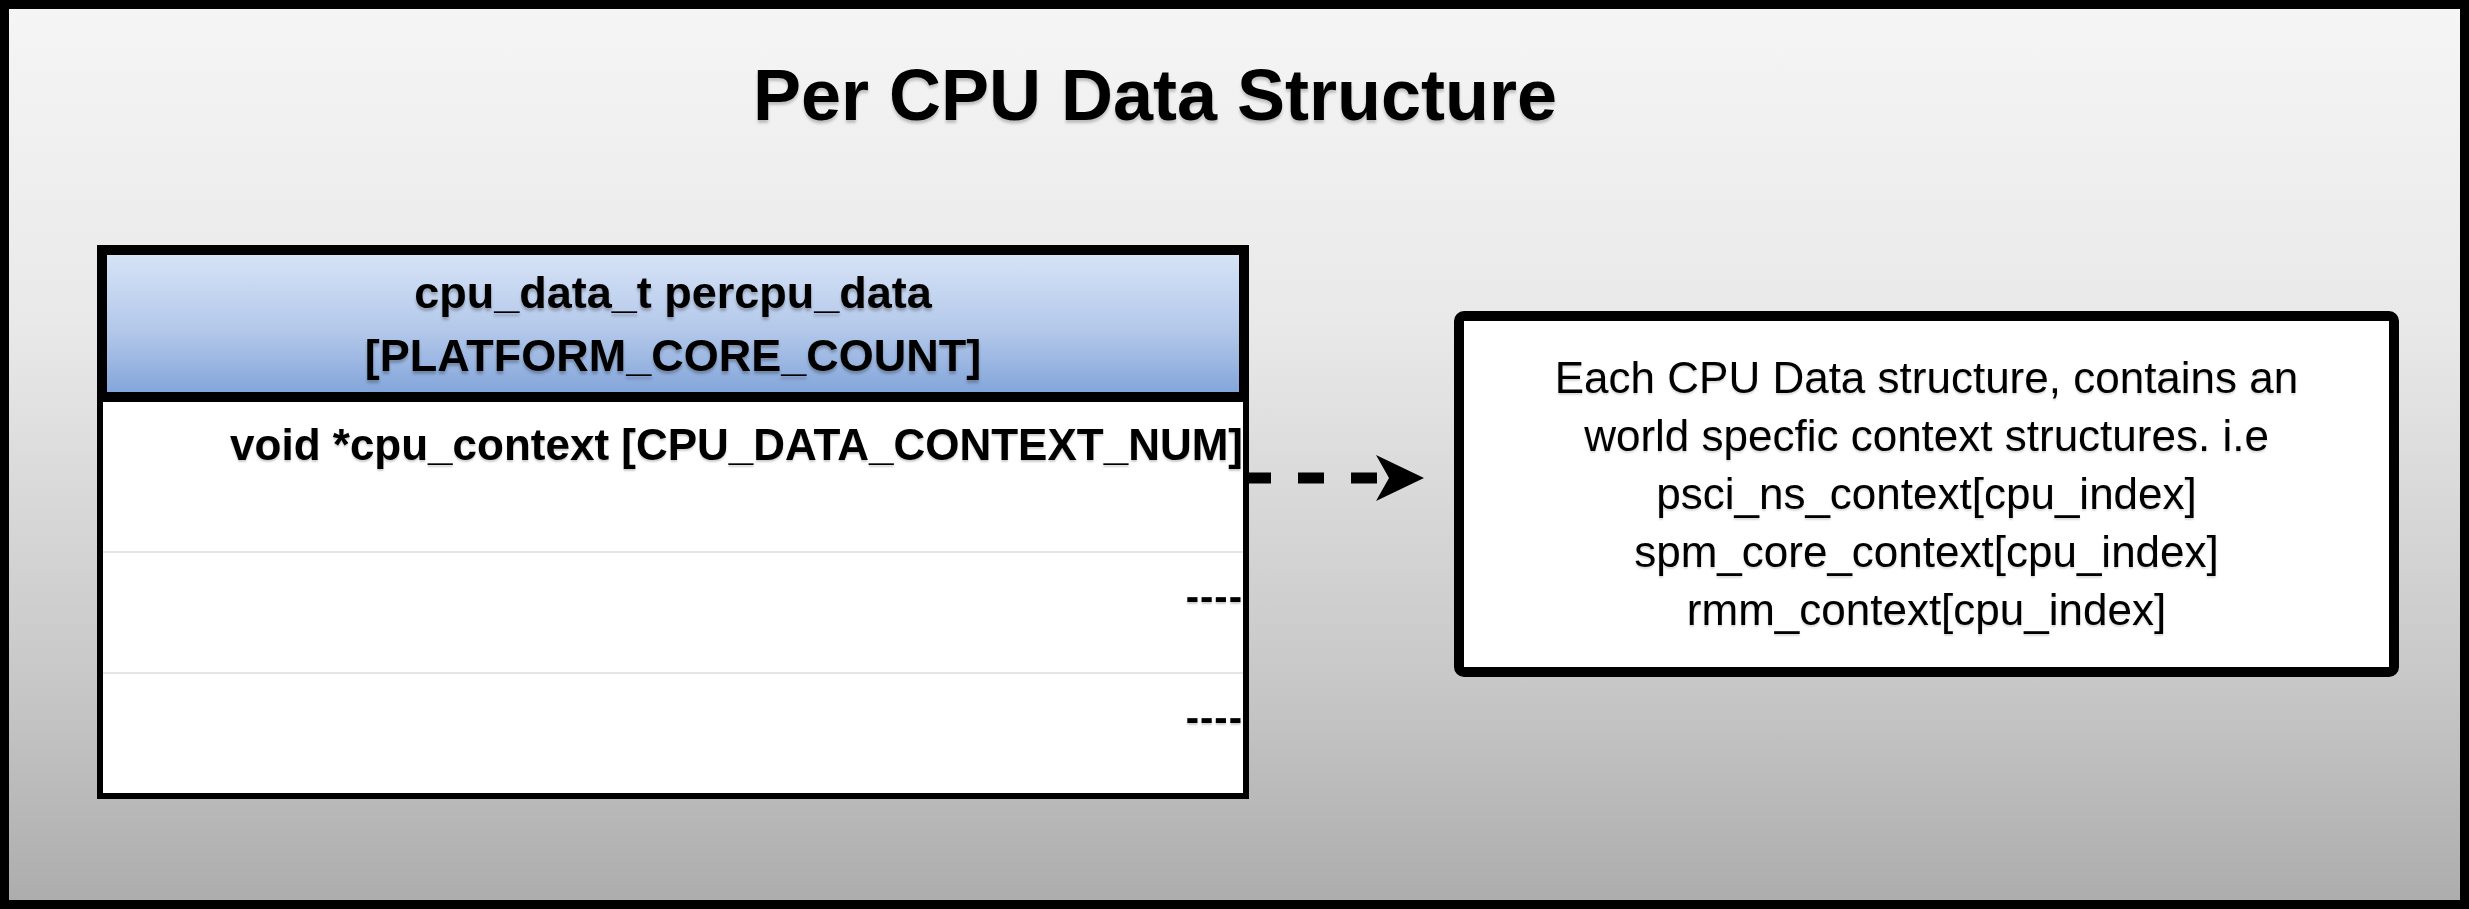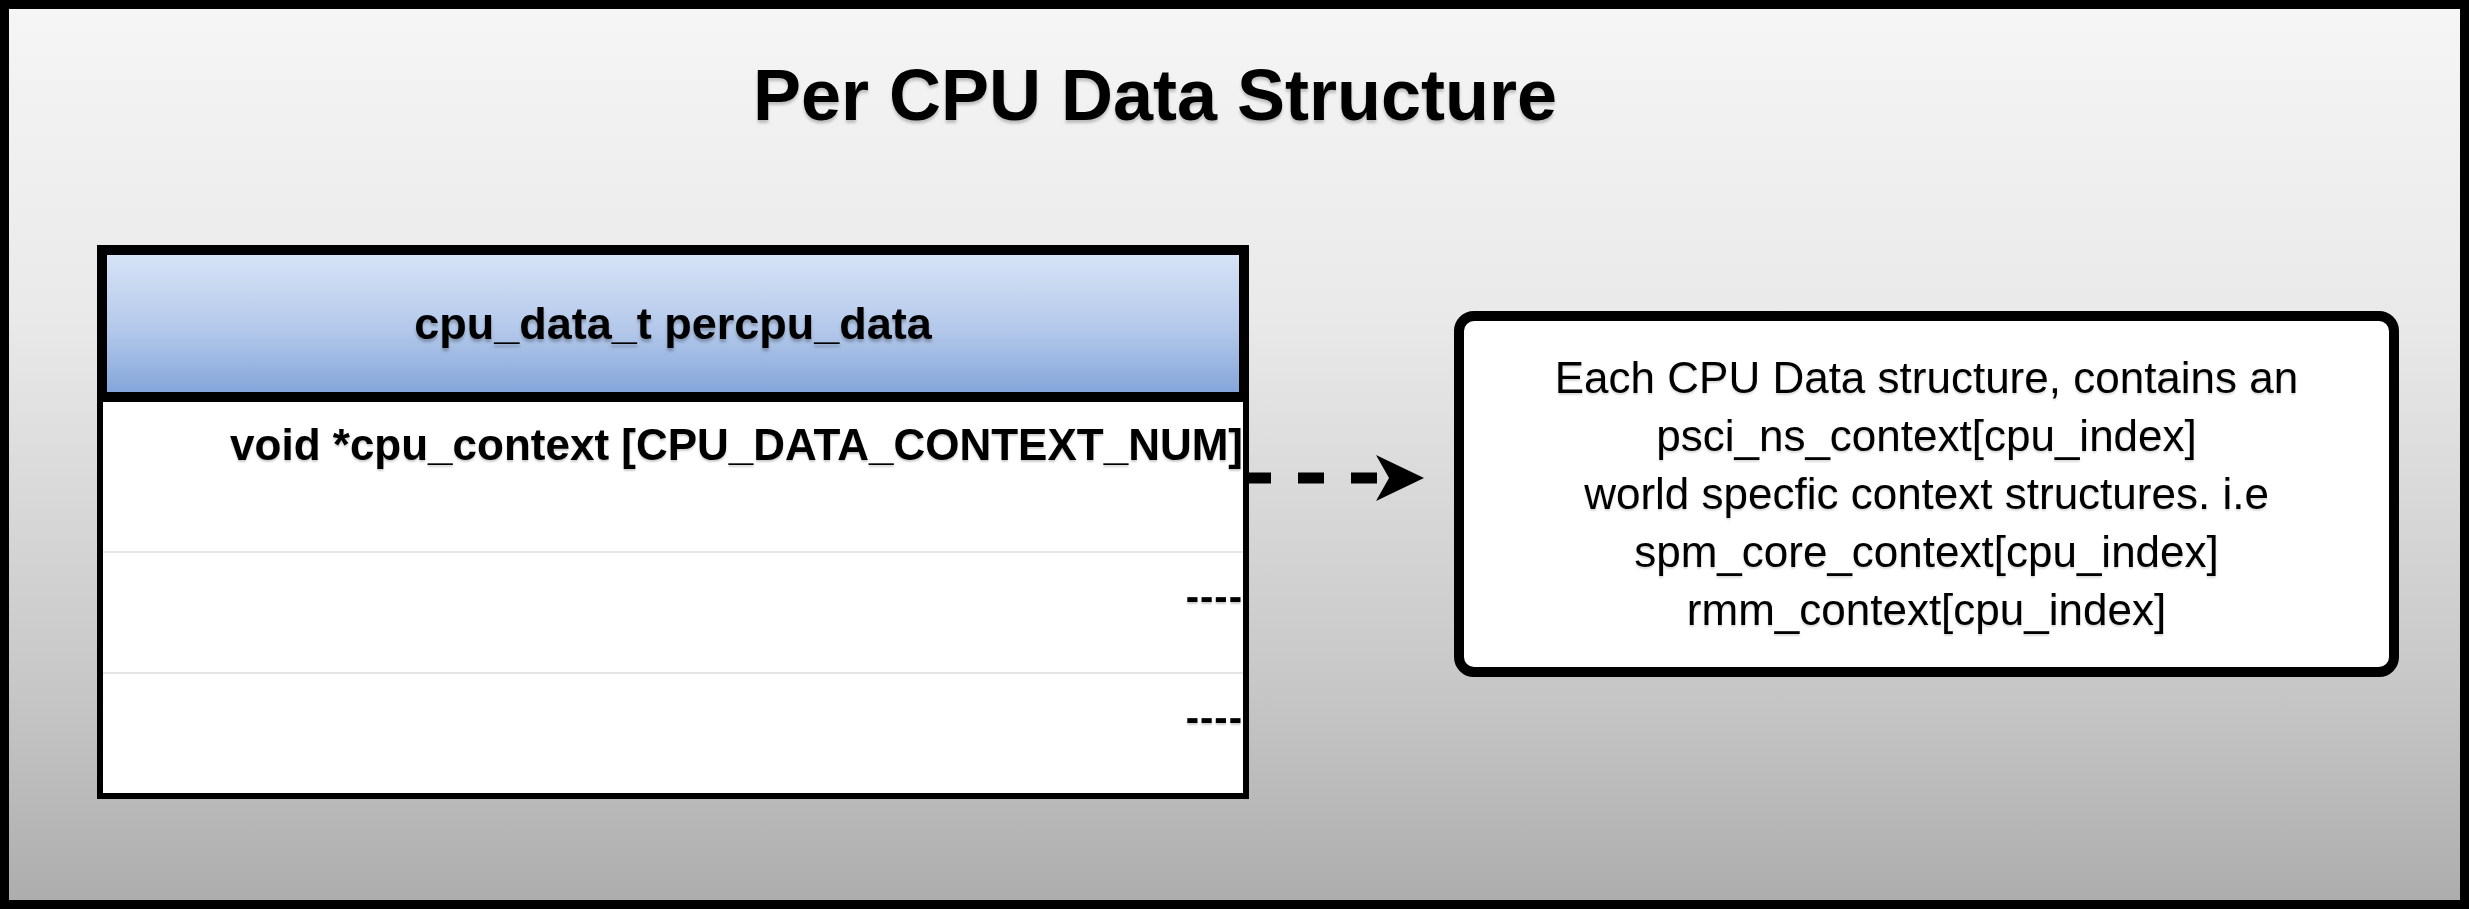--- a/index.html
+++ b/index.html
@@ -93,21 +93,21 @@
     top: 441px;
   }
   .callout {
     position: absolute;
     left: 1445px;
     top: 302px;
     width: 945px;
     height: 366px;
     box-sizing: border-box;
     border: 10px solid #000;
-    border-radius: 20px;
+    border-radius: 10px;
     background: #ffffff;
     display: flex;
     flex-direction: column;
     align-items: center;
     justify-content: center;
     text-align: center;
     font-size: 44px;
     line-height: 58px;
     color: #000;
     text-shadow: 0 2px 2px rgba(0,0,0,0.15);
@@ -116,34 +116,35 @@
 </head>
 <body>
 
 <div class="frame">
 
   <div class="title">Per CPU Data Structure</div>
 
   <div class="cpu-table">
     <div class="cpu-table-header">
       <div>cpu_data_t percpu_data</div>
+      <div>[PLATFORM_CORE_COUNT]</div>
     </div>
     <div class="cpu-table-body">
       <div class="row row-main">void *cpu_context [CPU_DATA_CONTEXT_NUM]</div>
       <div class="row row-stub">----</div>
       <div class="row row-stub">----</div>
     </div>
   </div>
 
   <svg class="arrow" width="186" height="56" viewBox="0 0 186 56">
     <line x1="0" y1="28" x2="134" y2="28" stroke="#000" stroke-width="11" stroke-dasharray="26 27"></line>
     <polygon points="131,5 179,28 131,51 144,28" fill="#000"></polygon>
   </svg>
 
   <div class="callout">
     <div>Each CPU Data structure, contains an</div>
+    <div>world specfic context structures. i.e</div>
     <div>psci_ns_context[cpu_index]</div>
-    <div>world specfic context structures. i.e</div>
     <div>spm_core_context[cpu_index]</div>
     <div>rmm_context[cpu_index]</div>
   </div>
 
 </div>
 
 </body></html>

